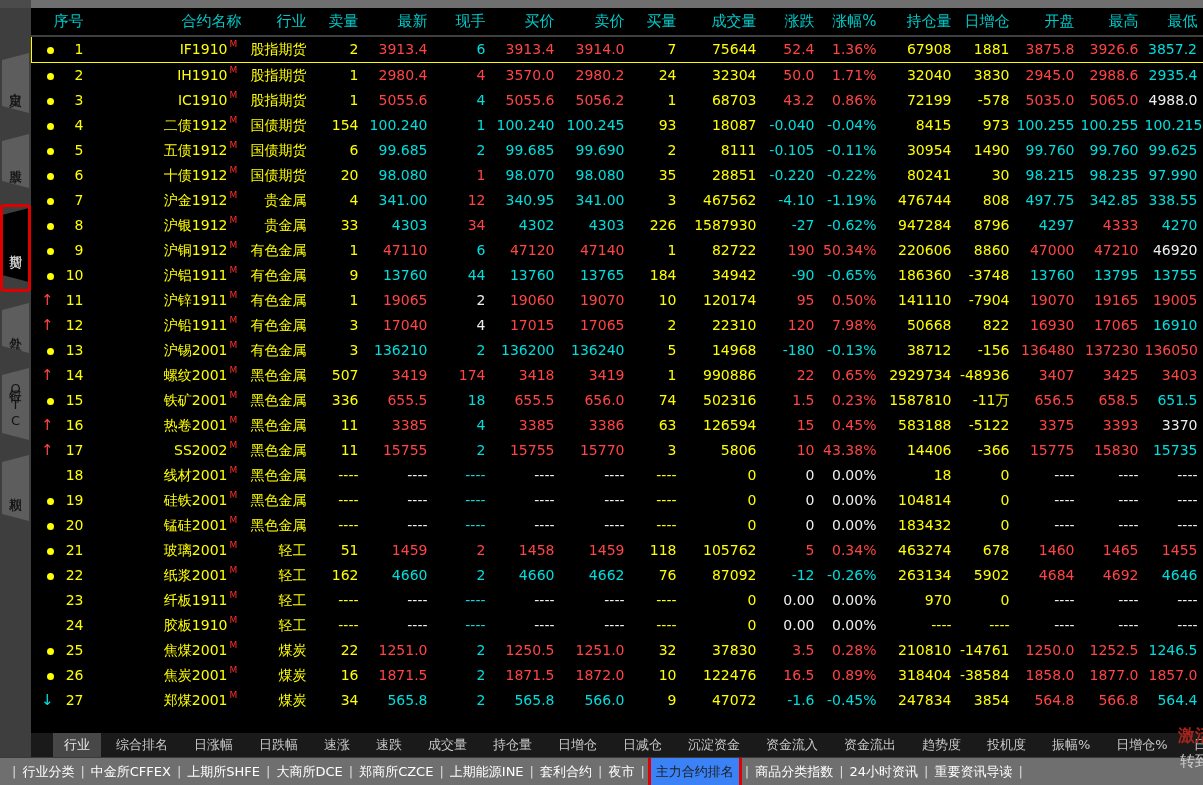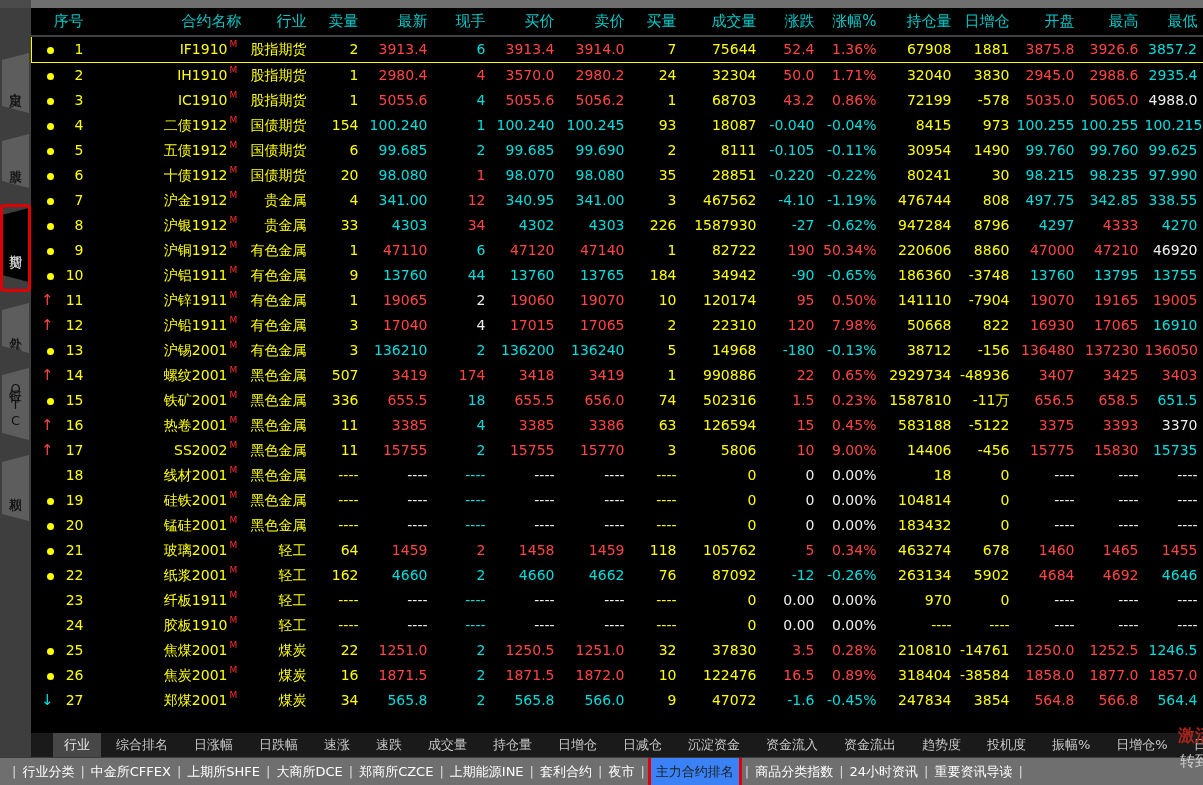--- a/index.html
+++ b/index.html
@@ -452,23 +452,23 @@
         <td class="name"><span>SS2002</span><span class="mtag">M</span></td>
         <td class="industry">黑色金属</td>
         <td class="v-y">11</td>
         <td class="v-r">15755</td>
         <td class="v-c">2</td>
         <td class="v-r">15755</td>
         <td class="v-r">15770</td>
         <td class="v-y">3</td>
         <td class="v-y">5806</td>
         <td class="v-r">10</td>
-        <td class="v-r">9.00%</td>
+        <td class="v-r">43.38%</td>
         <td class="v-y">14406</td>
-        <td class="v-y">-456</td>
+        <td class="v-y">-366</td>
         <td class="v-r">15775</td>
         <td class="v-r">15830</td>
         <td class="v-c">15735</td>
       </tr>
       <tr>
         <td class="marker"></td>
         <td class="seq">18</td>
         <td class="name"><span>线材2001</span><span class="mtag">M</span></td>
         <td class="industry">黑色金属</td>
         <td class="v-y">----</td>
@@ -524,21 +524,21 @@
         <td class="v-y">0</td>
         <td class="v-w">----</td>
         <td class="v-w">----</td>
         <td class="v-w">----</td>
       </tr>
       <tr>
         <td class="marker"><span class="dot"></span></td>
         <td class="seq">21</td>
         <td class="name"><span>玻璃2001</span><span class="mtag">M</span></td>
         <td class="industry">轻工</td>
-        <td class="v-y">64</td>
+        <td class="v-y">51</td>
         <td class="v-r">1459</td>
         <td class="v-r">2</td>
         <td class="v-r">1458</td>
         <td class="v-r">1459</td>
         <td class="v-y">118</td>
         <td class="v-y">105762</td>
         <td class="v-r">5</td>
         <td class="v-r">0.34%</td>
         <td class="v-y">463274</td>
         <td class="v-y">678</td>

